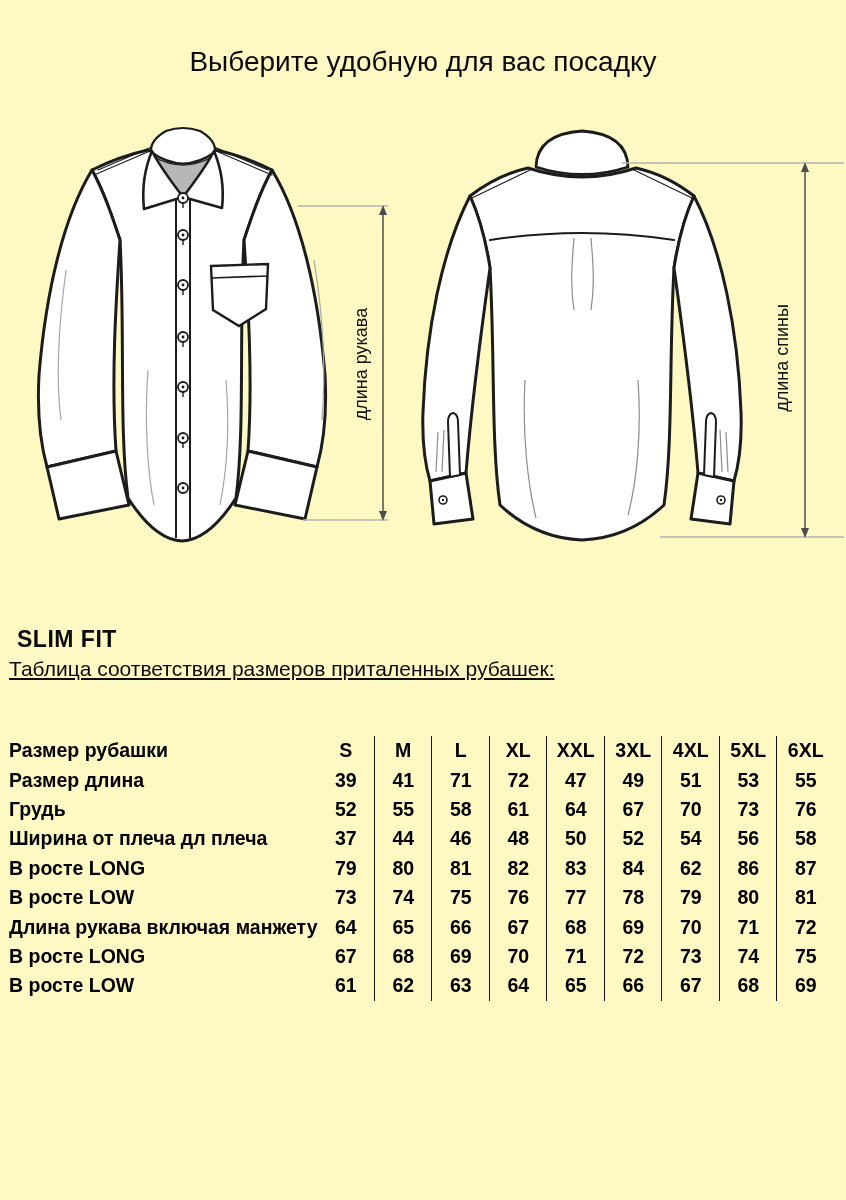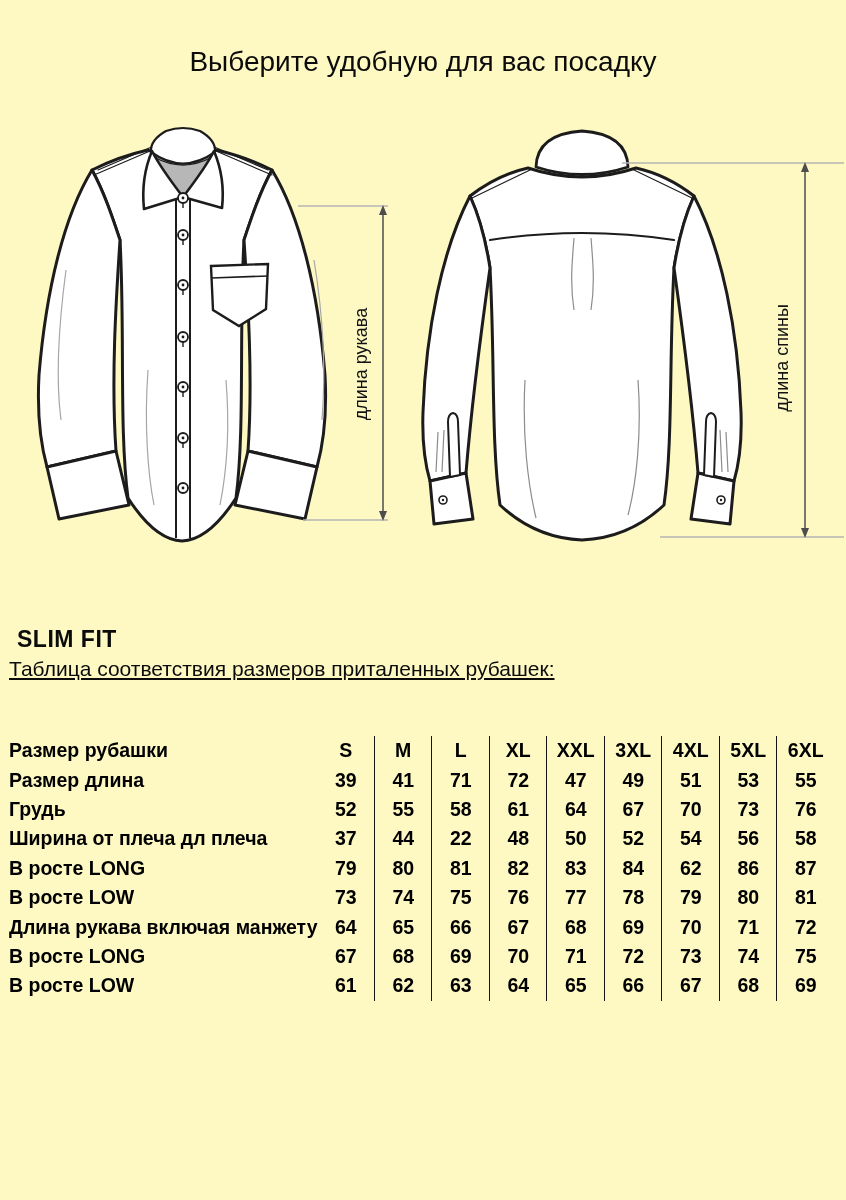--- a/index.html
+++ b/index.html
@@ -219,21 +219,21 @@
           <td class="val sep">64</td>
           <td class="val sep">67</td>
           <td class="val sep">70</td>
           <td class="val sep">73</td>
           <td class="val sep">76</td>
         </tr>
         <tr>
           <td class="lbl">Ширина от плеча дл плеча</td>
           <td class="val">37</td>
           <td class="val sep">44</td>
-          <td class="val sep">22</td>
+          <td class="val sep">46</td>
           <td class="val sep">48</td>
           <td class="val sep">50</td>
           <td class="val sep">52</td>
           <td class="val sep">54</td>
           <td class="val sep">56</td>
           <td class="val sep">58</td>
         </tr>
         <tr>
           <td class="lbl">В росте LONG</td>
           <td class="val">79</td>

